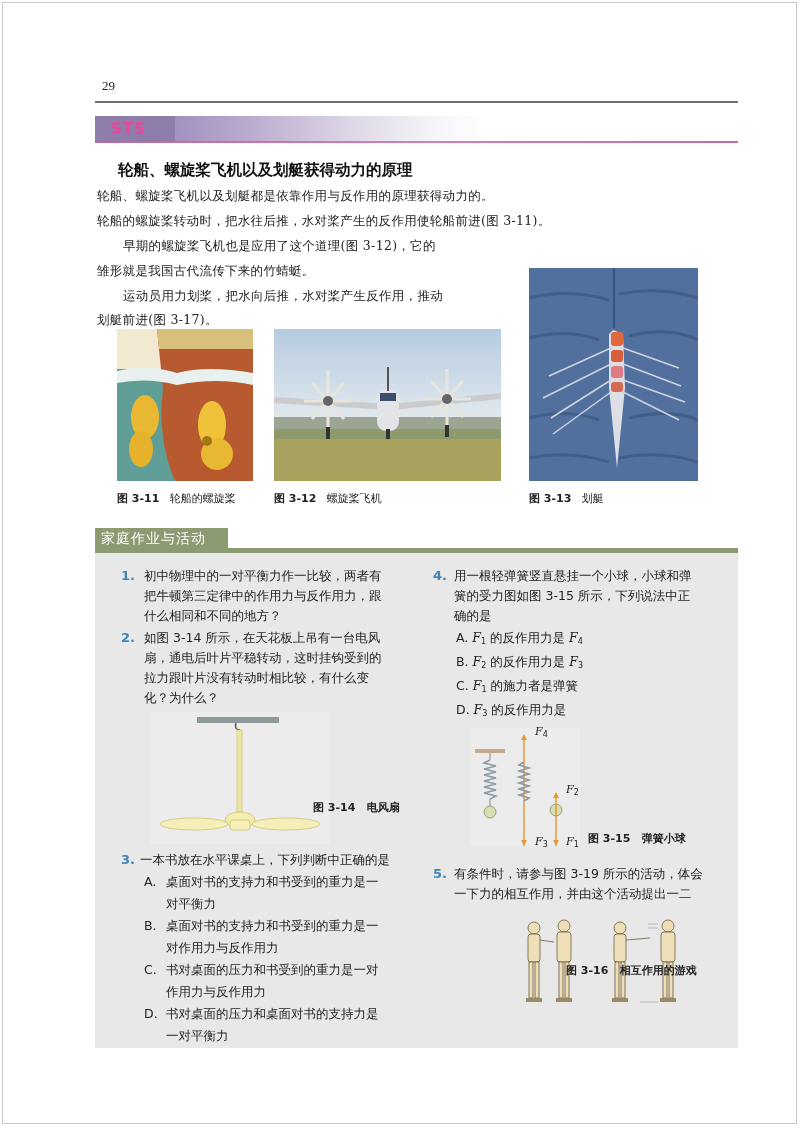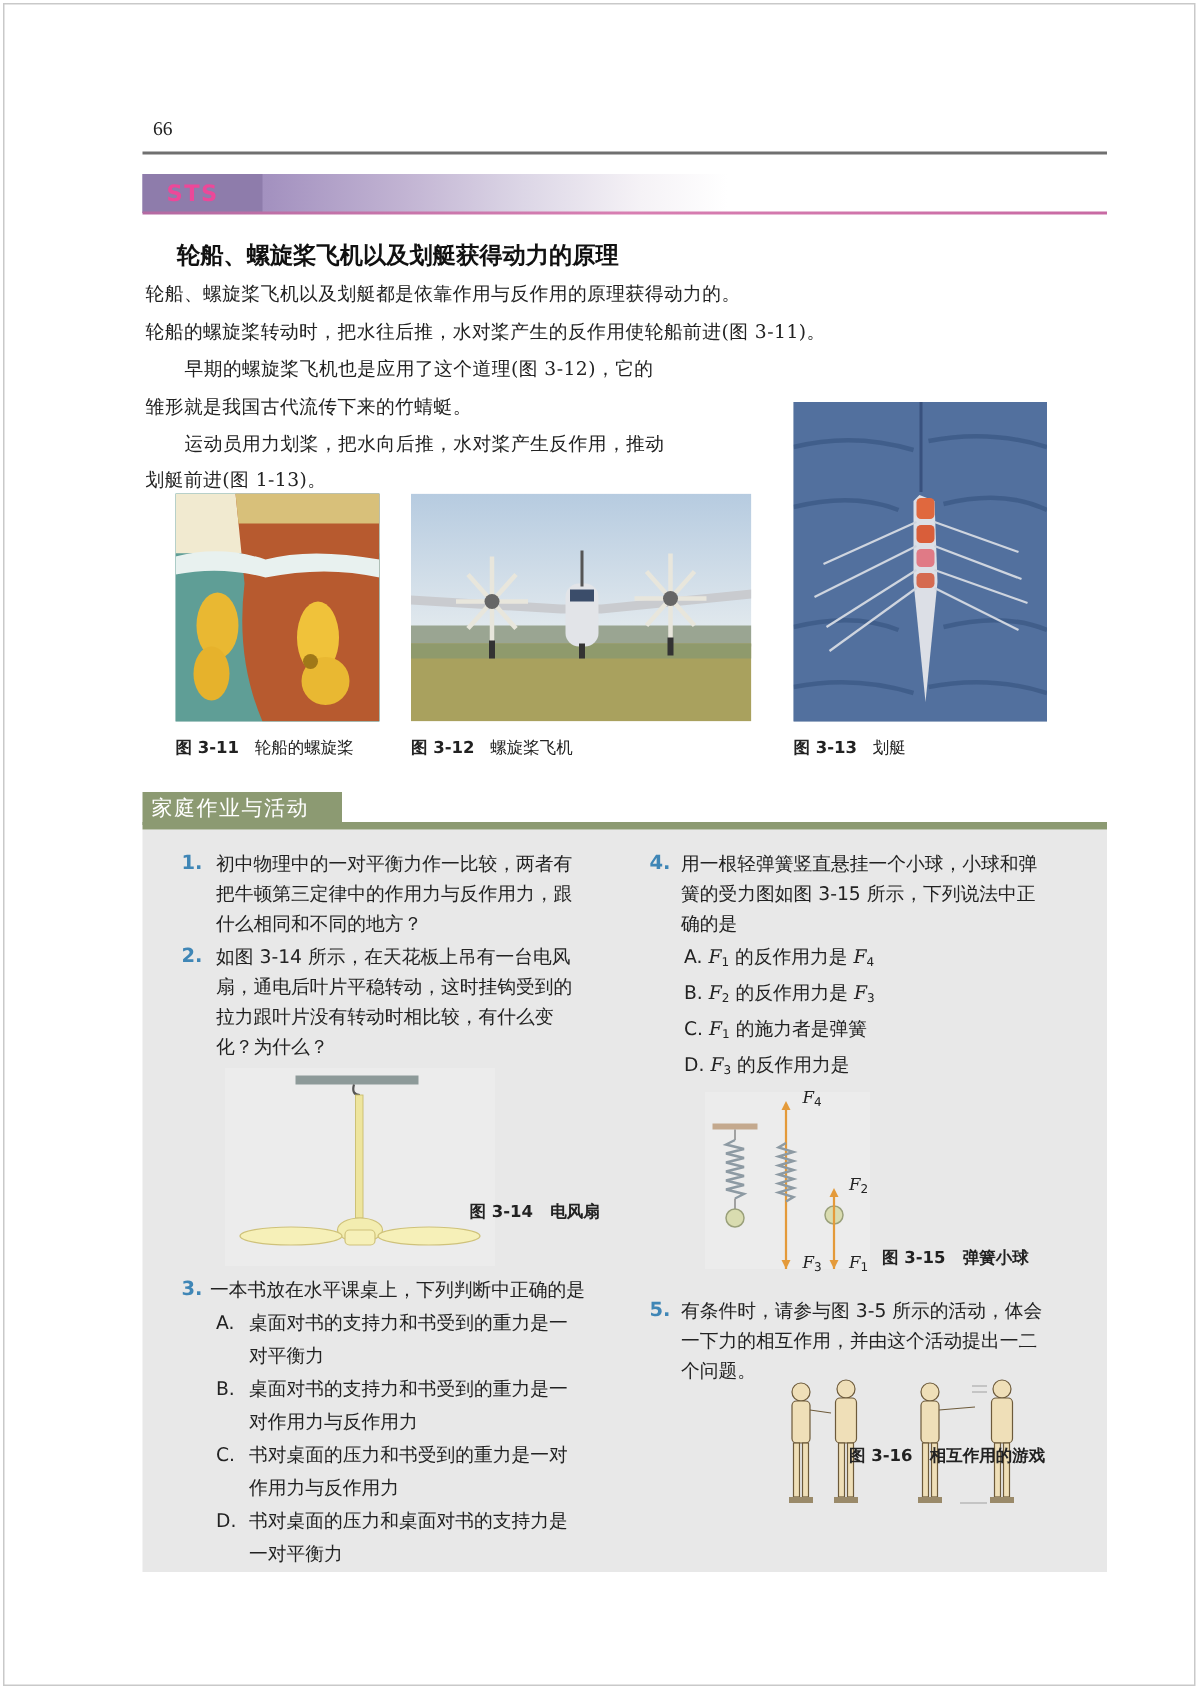--- a/index.html
+++ b/index.html
@@ -34,38 +34,38 @@
   .opt { position:absolute; font-size:12.5px; color:#222; line-height:20px; white-space:nowrap; }
   .it { font-family:"DejaVu Serif", serif; font-style:italic; }
   .sub { font-size:8px; vertical-align:-2px; font-style:normal; }
   .figcap { position:absolute; font-size:11px; font-weight:bold; color:#222; white-space:nowrap; }
 </style>
 </head>
 <body>
 
 <div class="frame"></div>
 
-<div class="page-num">66</div>
+<div class="page-num">29</div>
 <div class="top-rule"></div>
 
 <div class="sts-bar">
   <div class="sts-grad"></div>
   <div class="sts-tag"></div>
   <div class="sts-label">STS</div>
   <div class="sts-line"></div>
 </div>
 
 <div class="title">轮船、螺旋桨飞机以及划艇获得动力的原理</div>
 
 <div class="para" style="left:97px;top:188px;">轮船、螺旋桨飞机以及划艇都是依靠作用与反作用的原理获得动力的。</div>
 <div class="para" style="left:97px;top:213px;">轮船的螺旋桨转动时，把水往后推，水对桨产生的反作用使轮船前进(图 3-11)。</div>
 <div class="para" style="left:123px;top:238px;">早期的螺旋桨飞机也是应用了这个道理(图 3-12)，它的</div>
 <div class="para" style="left:97px;top:263px;">雏形就是我国古代流传下来的竹蜻蜓。</div>
 <div class="para" style="left:123px;top:288px;">运动员用力划桨，把水向后推，水对桨产生反作用，推动</div>
-<div class="para" style="left:97px;top:312px;">划艇前进(图 1-13)。</div>
+<div class="para" style="left:97px;top:312px;">划艇前进(图 3-17)。</div>
 
 <div class="photo" style="left:117px;top:329px;width:136px;height:152px;background:#5e9a94;">
   <svg width="136" height="152" viewBox="0 0 136 152">
     <rect x="0" y="0" width="136" height="40" fill="#f1ead0"></rect>
     <rect x="0" y="40" width="136" height="112" fill="#5f9e96"></rect>
     <path d="M40 0 L136 0 L136 152 L58 152 Q40 110 46 60 Z" fill="#b75a2f"></path>
     <path d="M40 0 L136 0 L136 20 L42 20 Z" fill="#d8c07a"></path>
     <path d="M0 42 Q30 34 60 44 Q90 36 136 44 L136 56 Q100 48 60 56 Q30 48 0 54 Z" fill="#e8f1ef"></path>
     <ellipse cx="28" cy="88" rx="14" ry="22" fill="#e9b832"></ellipse>
     <ellipse cx="24" cy="120" rx="12" ry="18" fill="#e6b22c"></ellipse>
@@ -261,23 +261,22 @@
 <div class="opt" style="left:535px;top:722px;font-size:11px;"><span class="it">F</span><span class="sub">4</span></div>
 <div class="opt" style="left:566px;top:780px;font-size:11px;"><span class="it">F</span><span class="sub">2</span></div>
 <div class="opt" style="left:535px;top:832px;font-size:11px;"><span class="it">F</span><span class="sub">3</span></div>
 <div class="opt" style="left:566px;top:832px;font-size:11px;"><span class="it">F</span><span class="sub">1</span></div>
 <div class="figcap" style="left:588px;top:831px;">
   <span>图 3-15</span>&nbsp;&nbsp;&nbsp;<span>弹簧小球</span>
 </div>
 
 <div class="qn" style="left:433px;top:866px;">5.</div>
 <div class="q" style="left:454px;top:864px;">
-  <div class="qline">有条件时，请参与图 3-5 所示的活动，体会</div>
+  <div class="qline">有条件时，请参与图 3-19 所示的活动，体会</div>
   <div class="qline">一下力的相互作用，并由这个活动提出一二</div>
-  <div class="qline">个问题。</div>
 </div>
 
 <div class="photo" style="left:520px;top:918px;width:170px;height:90px;">
   <svg width="170" height="90" viewBox="0 0 170 90">
     <g fill="#efdfb8" stroke="#6d5a3a" stroke-width="0.8">
       <circle cx="14" cy="10" r="6"></circle>
         <rect x="8" y="16" width="12" height="28" rx="3"></rect>
         <rect x="9" y="44" width="4" height="36"></rect>
         <rect x="15" y="44" width="4" height="36"></rect>
       <line x1="20" y1="22" x2="34" y2="24"></line>

